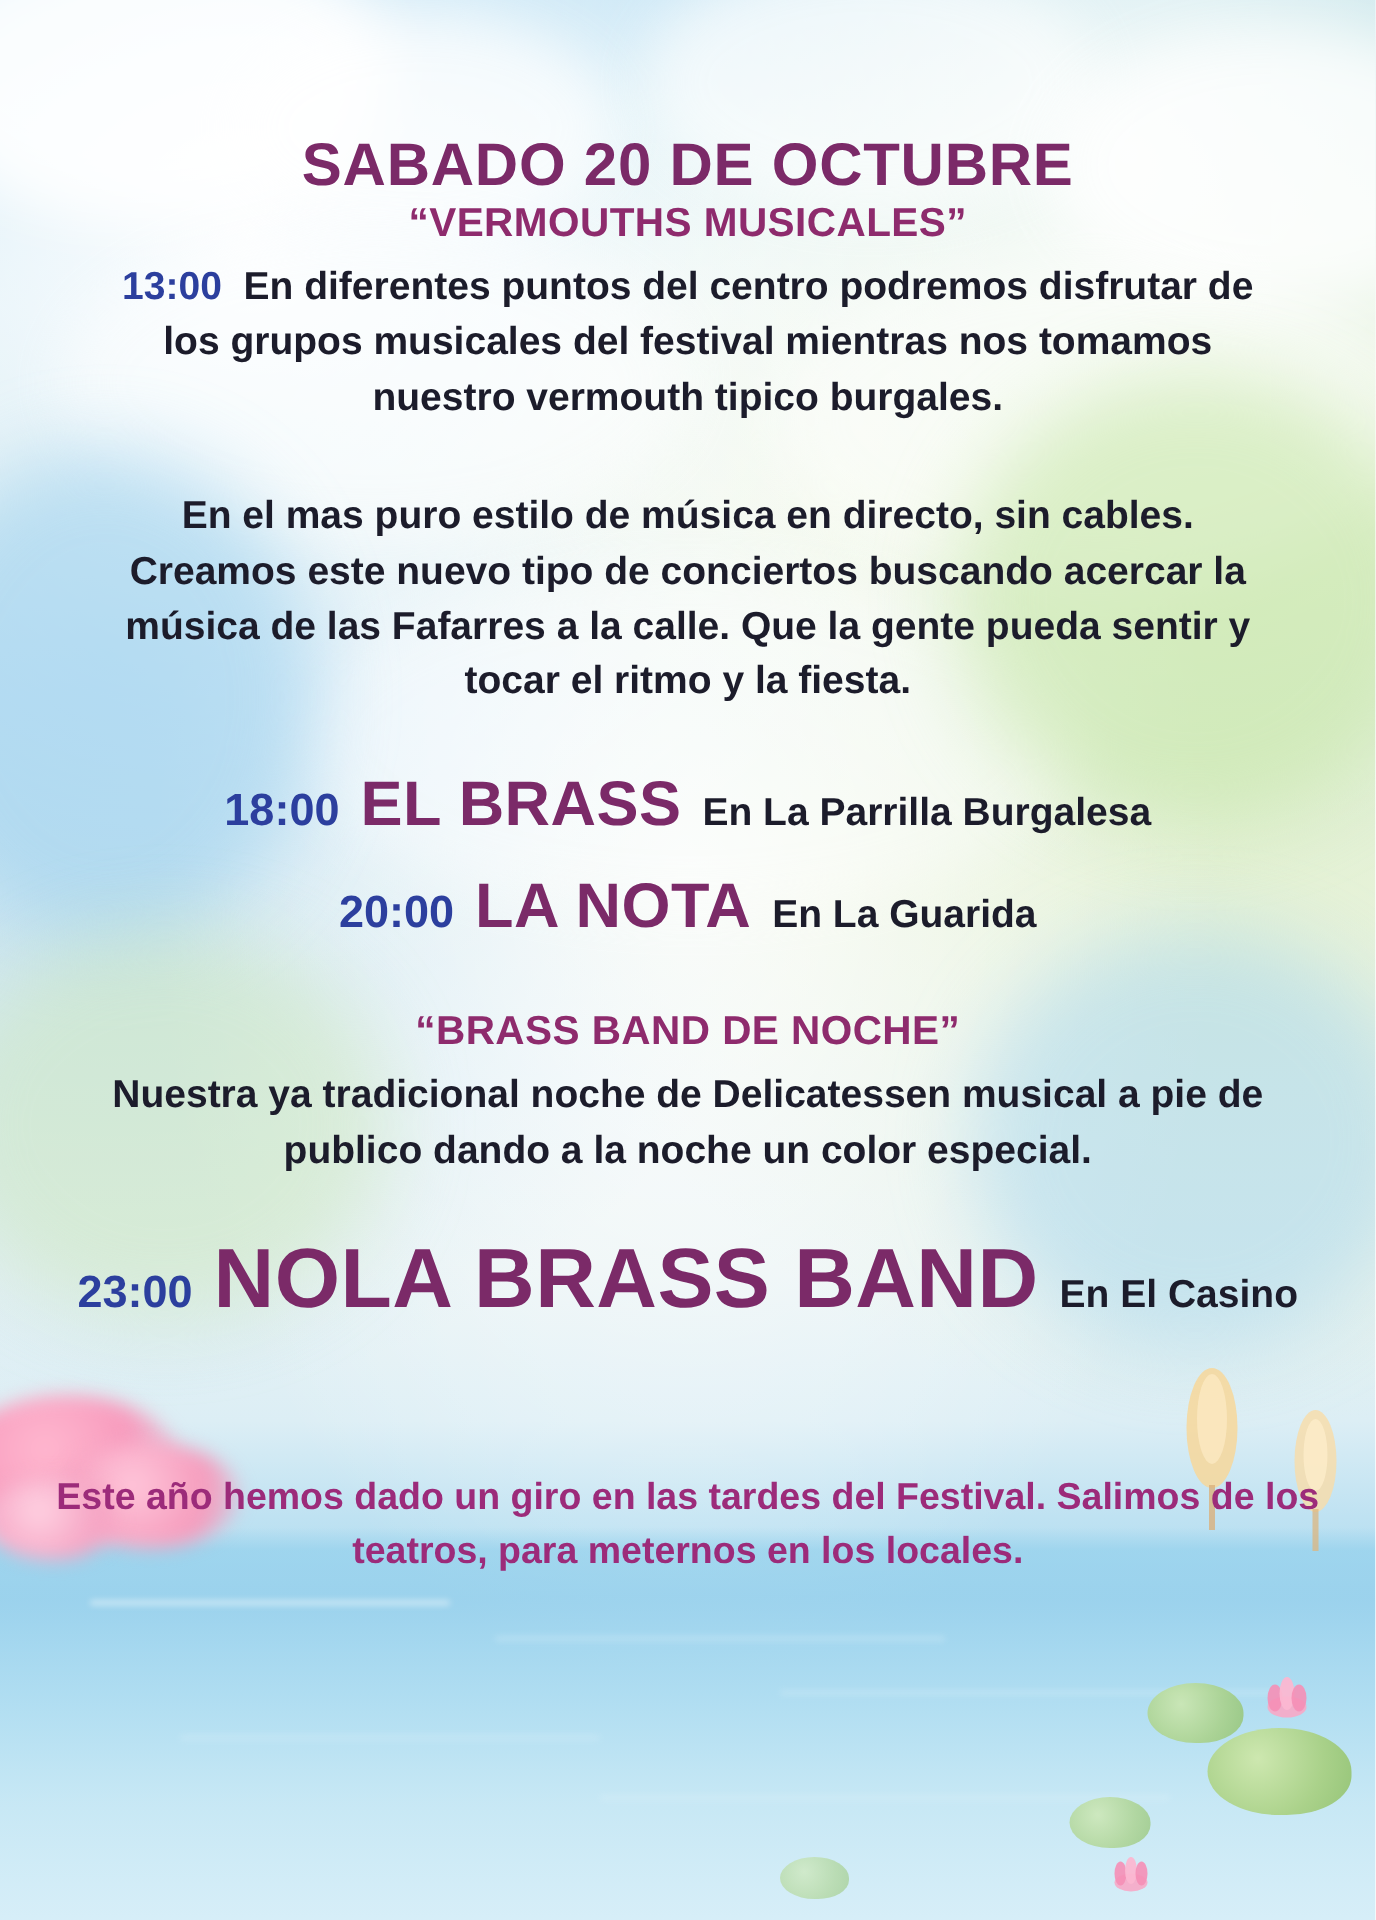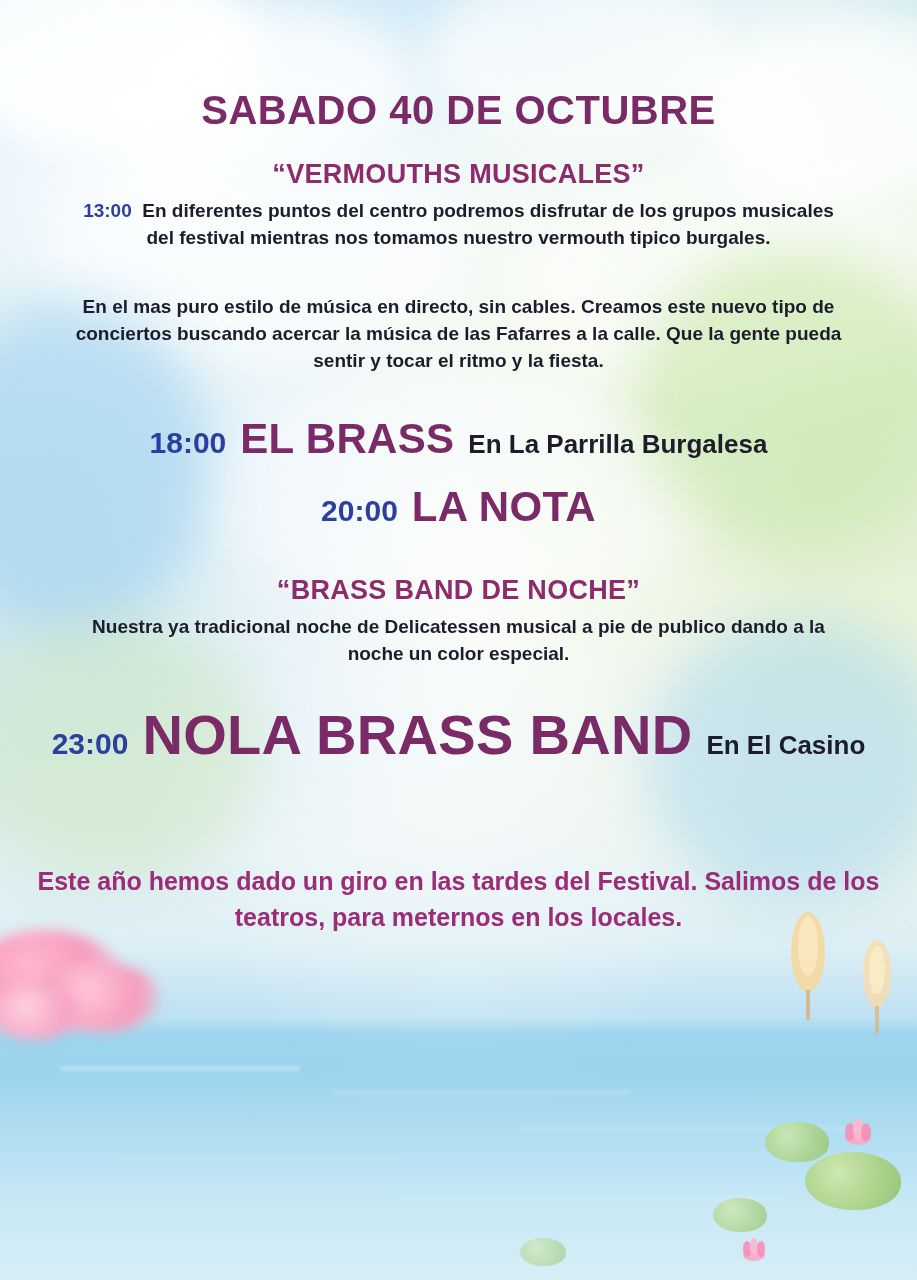--- a/index.html
+++ b/index.html
@@ -103,31 +103,30 @@
   .day-title {
     margin: 0;
     padding-top: 88px;
     font-size: 40px;
     font-weight: bold;
     letter-spacing: 0.5px;
     color: #7b2a68;
     text-shadow: 0 1px 0 rgba(255,255,255,0.55);
   }
   .section {
-    margin-top: 26px;
   }
   .sec-title {
     font-size: 27px;
     font-weight: bold;
     color: #8e2b6d;
     letter-spacing: 0.3px;
   }
   .sec-body {
     margin-top: 8px;
-    font-size: 19px;
+    font-size: 26px;
     font-weight: bold;
     line-height: 1.42;
     color: #1c1c2b;
     padding: 0 72px;
   }
   .time-inline {
     color: #2c3f9e;
     font-weight: bold;
   }
   .gig-list {
@@ -235,21 +234,21 @@
       <ellipse cx="15" cy="19" rx="11" ry="6" fill="#f7a8c6" opacity="0.9"></ellipse>
       <ellipse cx="8" cy="13" rx="4" ry="8" fill="#f58fb6" opacity="0.9"></ellipse>
       <ellipse cx="15" cy="11" rx="4" ry="9" fill="#fbb7d1" opacity="0.95"></ellipse>
       <ellipse cx="22" cy="13" rx="4" ry="8" fill="#f58fb6" opacity="0.9"></ellipse>
     </svg>
   </div>
   <div class="lily-pad" style="left:520px; top:1238px; width:46px; height:28px; opacity:.55;"></div>
 
   <div class="content">
 
-    <h1 class="day-title">SABADO 40 DE OCTUBRE</h1>
+    <h1 class="day-title">SABADO 20 DE OCTUBRE</h1>
 
     <div class="section">
       <div class="sec-title">“VERMOUTHS MUSICALES”</div>
       <div class="sec-body">
         <span class="time-inline">13:00</span>&nbsp;&nbsp;<span>En diferentes puntos del centro podremos</span>
         <span>disfrutar de los grupos musicales del festival mientras nos tomamos nuestro vermouth tipico burgales.</span>
       </div>
     </div>
 
     <div class="section" style="margin-top:42px;">
@@ -258,20 +257,21 @@
 
     <div class="gig-list">
       <div class="gig">
         <span class="gig-time">18:00</span>
         <span class="gig-band">EL BRASS</span>
         <span class="gig-venue">En La Parrilla Burgalesa</span>
       </div>
       <div class="gig">
         <span class="gig-time">20:00</span>
         <span class="gig-band">LA NOTA</span>
+        <span class="gig-venue">En La Guarida</span>
       </div>
     </div>
 
     <div class="section section-brass">
       <div class="sec-title">“BRASS BAND DE NOCHE”</div>
       <div class="sec-body">Nuestra ya tradicional noche de Delicatessen musical a pie de publico dando a la noche un color especial.</div>
     </div>
 
     <div class="gig brass-line">
       <span class="gig-time">23:00</span>

